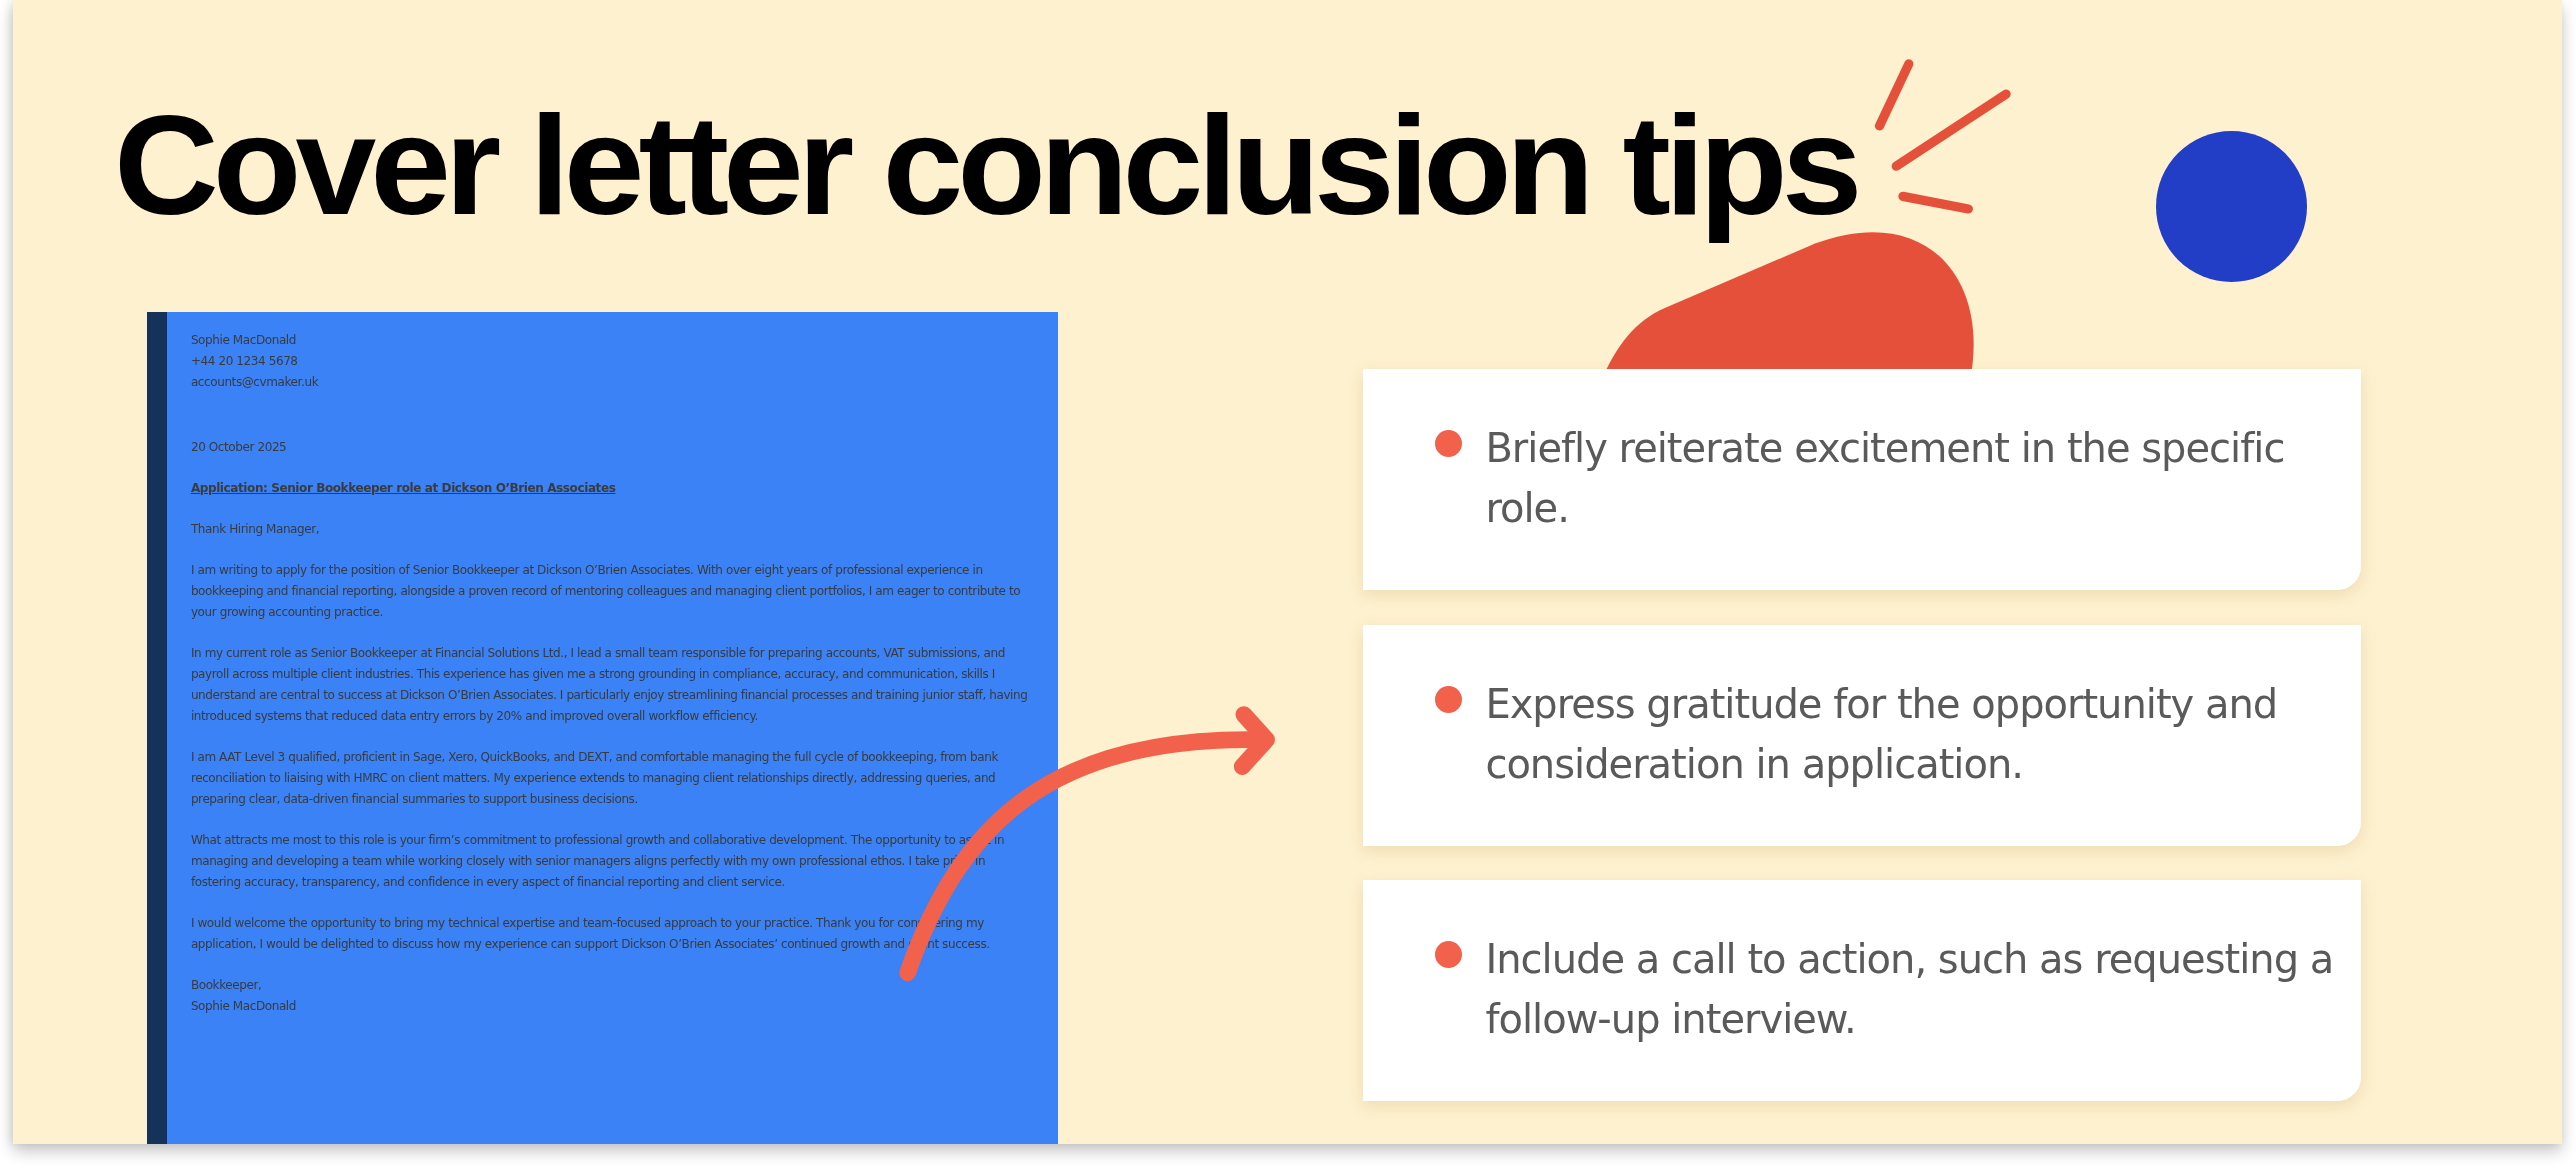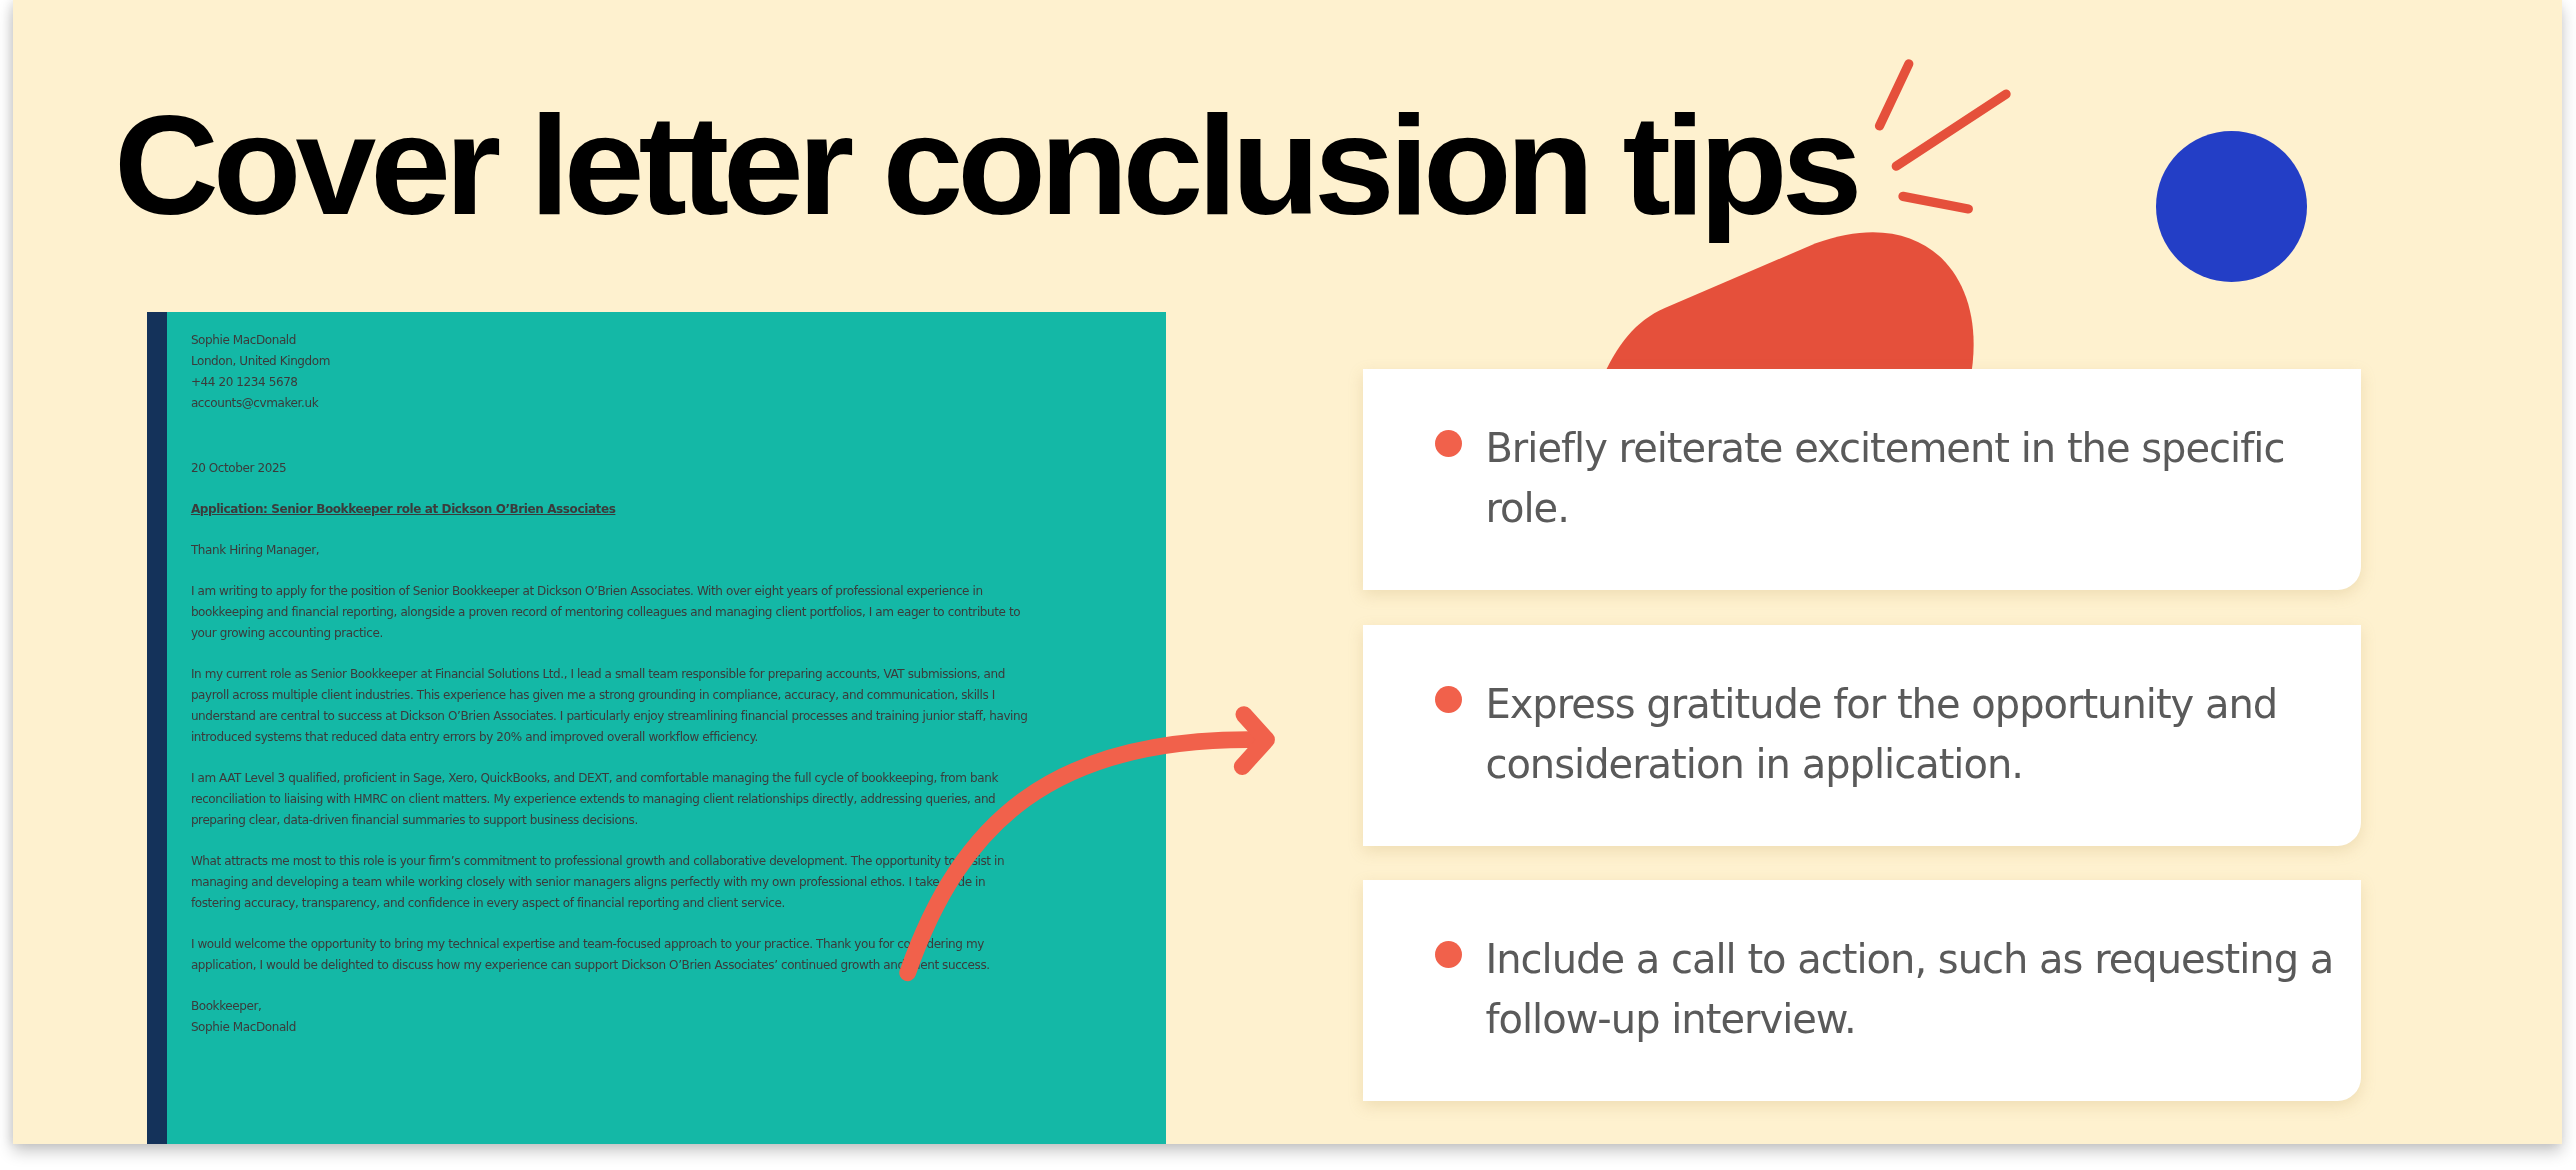--- a/index.html
+++ b/index.html
@@ -21,22 +21,22 @@
       letter-spacing: -5.9px; color: #000000; white-space: nowrap;
       transform: scaleX(1.03); transform-origin: left top;
     }
     .spark { position: absolute; left: 0; top: 0; }
     .blob { position: absolute; left: 0; top: 0; }
     .dot-blue {
       position: absolute; left: 2143px; top: 131px; width: 151px; height: 151px;
       border-radius: 50%; background: #233ec6;
     }
     .letter {
-      position: absolute; left: 134px; top: 312px; width: 1019px; height: 839px;
-      background: #14b8a6; border-left: 20px solid #14325a; box-sizing: border-box;
+      position: absolute; left: 134px; top: 312px; width: 911px; height: 839px;
+      background: #3b82f6; border-left: 20px solid #14325a; box-sizing: border-box;
     }
     .letter-body {
       position: absolute; left: 23.5px; top: 18.4px; width: 847px;
       font-family: "DejaVu Sans", sans-serif; font-size: 12px; line-height: 21px;
       color: #3b3b3b; letter-spacing: -0.4px;
     }
     .letter-body p { margin: 0 0 20px 0; }
     .letter-body .contact { margin-bottom: 44px; }
     .letter-body .subject { font-weight: 700; margin-bottom: 20px; text-decoration: underline; }
     .letter-body .line { display: block; }
@@ -74,21 +74,20 @@
       <line x1="2254" y1="234" x2="2332" y2="249"></line>
     </g>
   </svg>
 
   <div class="dot-blue"></div>
 
   <div class="letter">
     <div class="letter-body">
       <p class="contact">
         <span class="line">Sophie MacDonald</span>
-        <span class="line">London, United Kingdom</span>
         <span class="line">+44 20 1234 5678</span>
         <span class="line">accounts@cvmaker.uk</span>
       </p>
       <p>20 October 2025</p>
       <p class="subject">Application: Senior Bookkeeper role at Dickson O’Brien Associates</p>
       <p>Thank Hiring Manager,</p>
       <p>I am writing to apply for the position of Senior Bookkeeper at Dickson O’Brien Associates. With over eight years of professional experience in bookkeeping and financial reporting, alongside a proven record of mentoring colleagues and managing client portfolios, I am eager to contribute to your growing accounting practice.</p>
       <p>In my current role as Senior Bookkeeper at Financial Solutions Ltd., I lead a small team responsible for preparing accounts, VAT submissions, and payroll across multiple client industries. This experience has given me a strong grounding in compliance, accuracy, and communication, skills I understand are central to success at Dickson O’Brien Associates. I particularly enjoy streamlining financial processes and training junior staff, having introduced systems that reduced data entry errors by 20% and improved overall workflow efficiency.</p>
       <p>I am AAT Level 3 qualified, proficient in Sage, Xero, QuickBooks, and DEXT, and comfortable managing the full cycle of bookkeeping, from bank reconciliation to liaising with HMRC on client matters. My experience extends to managing client relationships directly, addressing queries, and preparing clear, data-driven financial summaries to support business decisions.</p>
       <p>What attracts me most to this role is your firm’s commitment to professional growth and collaborative development. The opportunity to assist in managing and developing a team while working closely with senior managers aligns perfectly with my own professional ethos. I take pride in fostering accuracy, transparency, and confidence in every aspect of financial reporting and client service.</p>

